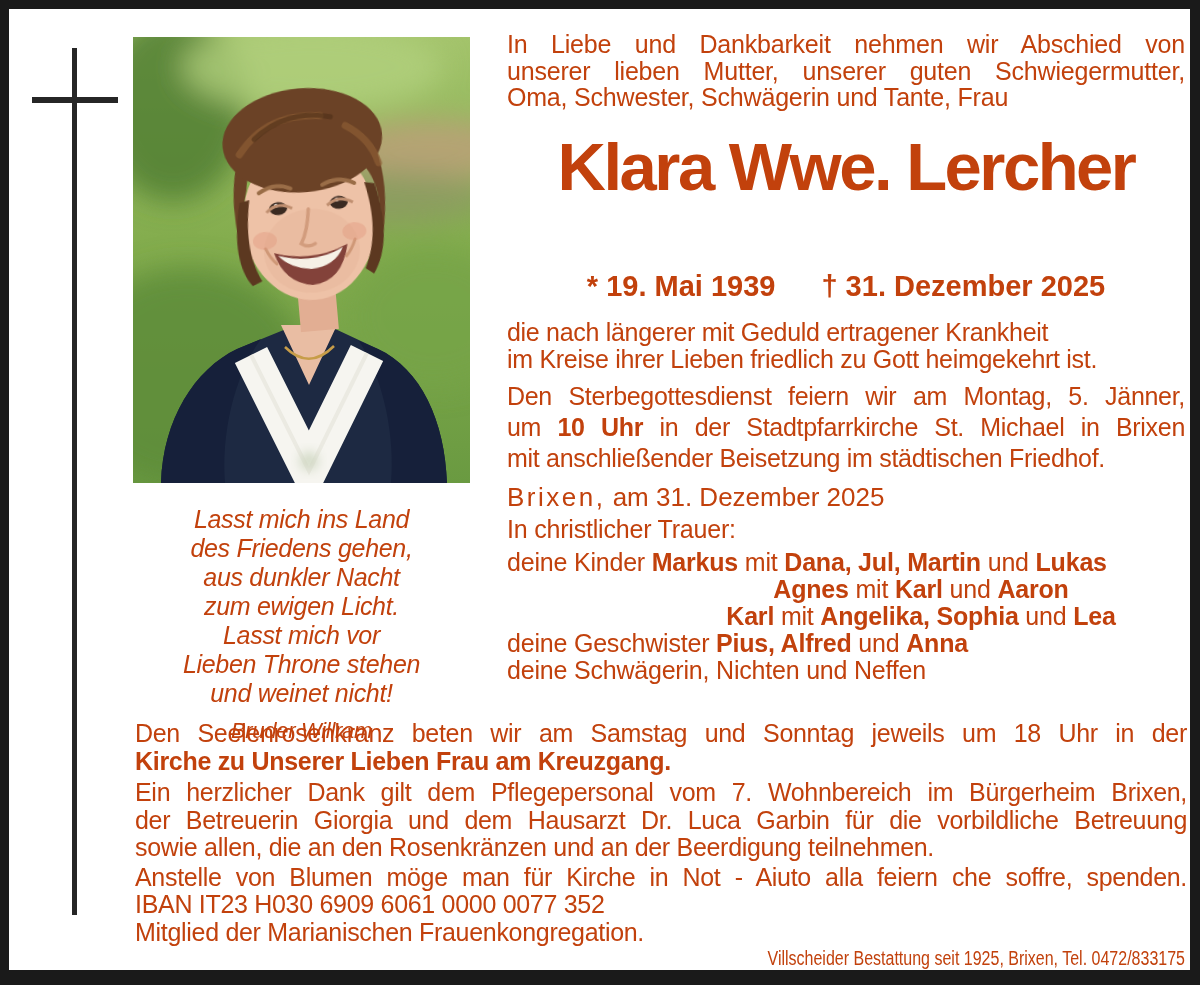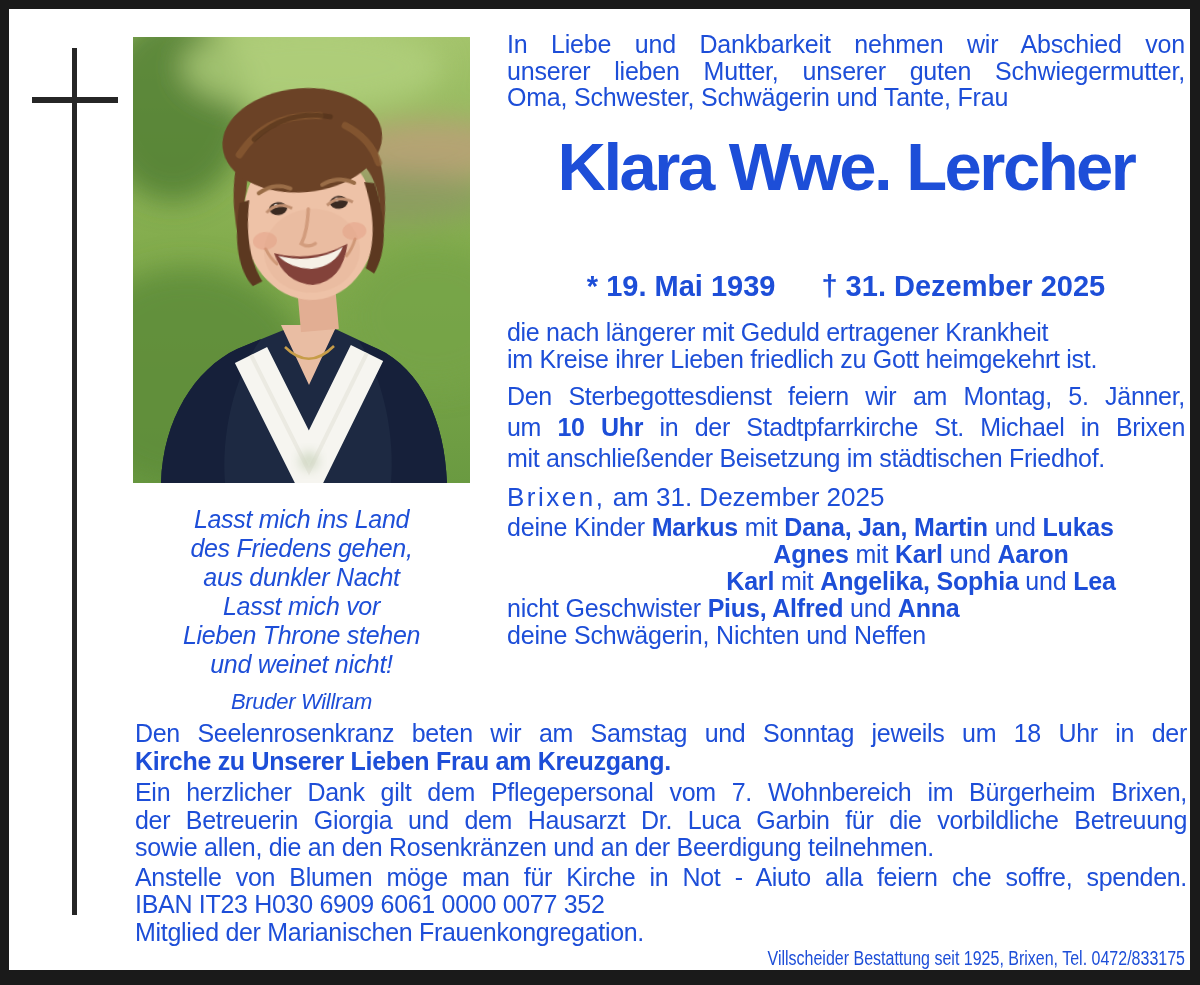--- a/index.html
+++ b/index.html
@@ -1,18 +1,18 @@
 <!DOCTYPE html>
 <html><head>
 <meta charset="utf-8">
 <style>
   html,body{margin:0;padding:0;background:#3a3a3a;}
   .sheet{
     position:relative;width:1200px;height:985px;background:#ffffff;
-    font-family:"Liberation Sans",sans-serif;color:#1d4ed8;overflow:hidden;
+    font-family:"Liberation Sans",sans-serif;color:#c2410c;overflow:hidden;
   }
   .frame{position:absolute;background:#1a1a1a;}
   .frame.top{left:0;top:0;width:1200px;height:9px;}
   .frame.bottom{left:0;top:970px;width:1200px;height:15px;}
   .frame.left{left:0;top:0;width:9px;height:985px;}
   .frame.right{left:1190px;top:0;width:10px;height:985px;}
 
   .abs{position:absolute;}
   .cross-v{left:72px;top:48px;width:5px;height:867px;background:#262626;}
   .cross-h{left:32px;top:97px;width:86px;height:6px;background:#262626;}
@@ -159,31 +159,33 @@
     <span class="line j"><span>um </span><span class="b">10 Uhr</span><span> in der Stadtpfarrkirche St. Michael in Brixen</span></span>
     <span class="line nw">mit anschließender Beisetzung im städtischen Friedhof.</span>
   </div>
 
   <div class="abs col dateline">
     <span class="place">Brixen,</span>
     <span>am 31. Dezember 2025</span>
   </div>
 
   <div class="abs col mourners">
-    <div class="m-line"><span>deine Kinder </span><span class="b">Markus</span><span> mit </span><span class="b">Dana, Jan, Martin</span><span> und </span><span class="b">Lukas</span></div>
+    <div class="label">In christlicher Trauer:</div>
+    <div class="m-line"><span>deine Kinder </span><span class="b">Markus</span><span> mit </span><span class="b">Dana, Jul, Martin</span><span> und </span><span class="b">Lukas</span></div>
     <div class="m-line ind"><span class="b">Agnes</span><span> mit </span><span class="b">Karl</span><span> und </span><span class="b">Aaron</span></div>
     <div class="m-line ind"><span class="b">Karl</span><span> mit </span><span class="b">Angelika, Sophia</span><span> und </span><span class="b">Lea</span></div>
-    <div class="m-line"><span>nicht Geschwister </span><span class="b">Pius, Alfred</span><span> und </span><span class="b">Anna</span></div>
+    <div class="m-line"><span>deine Geschwister </span><span class="b">Pius, Alfred</span><span> und </span><span class="b">Anna</span></div>
     <div class="m-line"><span>deine Schwägerin, Nichten und Neffen</span></div>
   </div>
 
   <div class="abs poem">
     <div>Lasst mich ins Land</div>
     <div>des Friedens gehen,</div>
     <div>aus dunkler Nacht</div>
+    <div>zum ewigen Licht.</div>
     <div>Lasst mich vor</div>
     <div>Lieben Throne stehen</div>
     <div>und weinet nicht!</div>
     <div class="author">Bruder Willram</div>
   </div>
 
   <div class="abs wide rosary">
     <span class="line j">Den Seelenrosenkranz beten wir am Samstag und Sonntag jeweils um 18 Uhr in der</span>
     <span class="line nw b">Kirche zu Unserer Lieben Frau am Kreuzgang.</span>
   </div>

